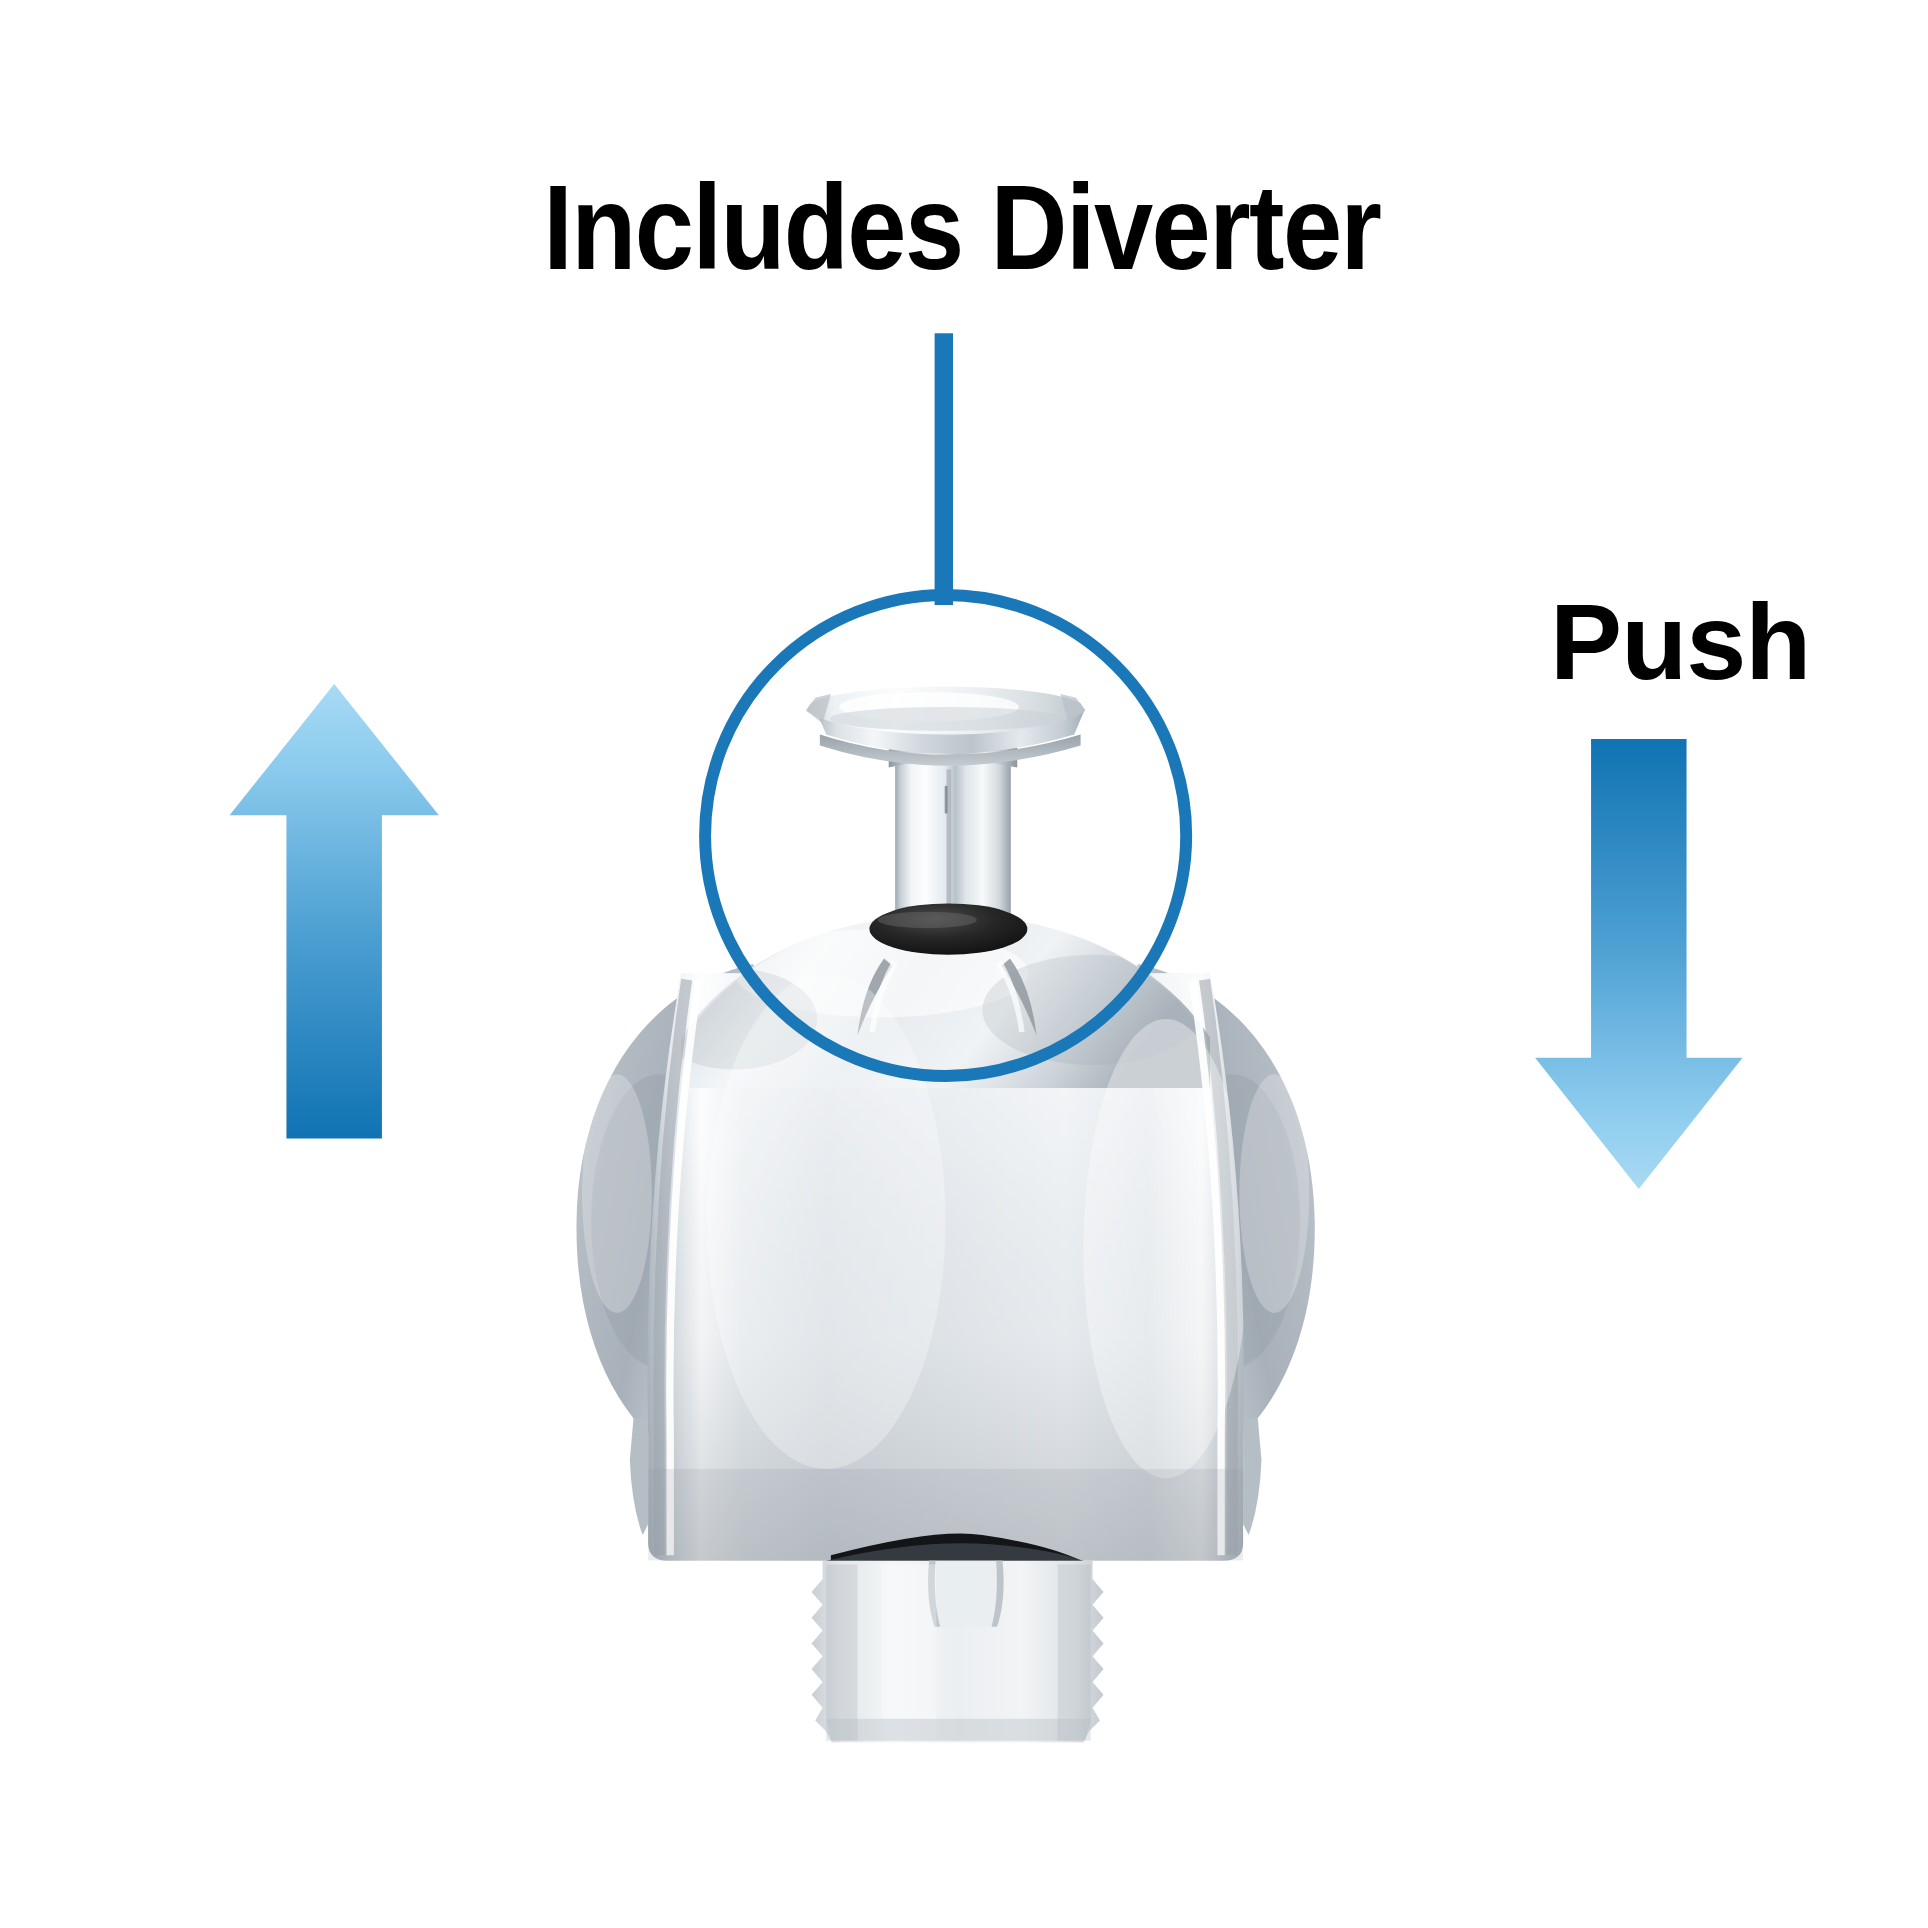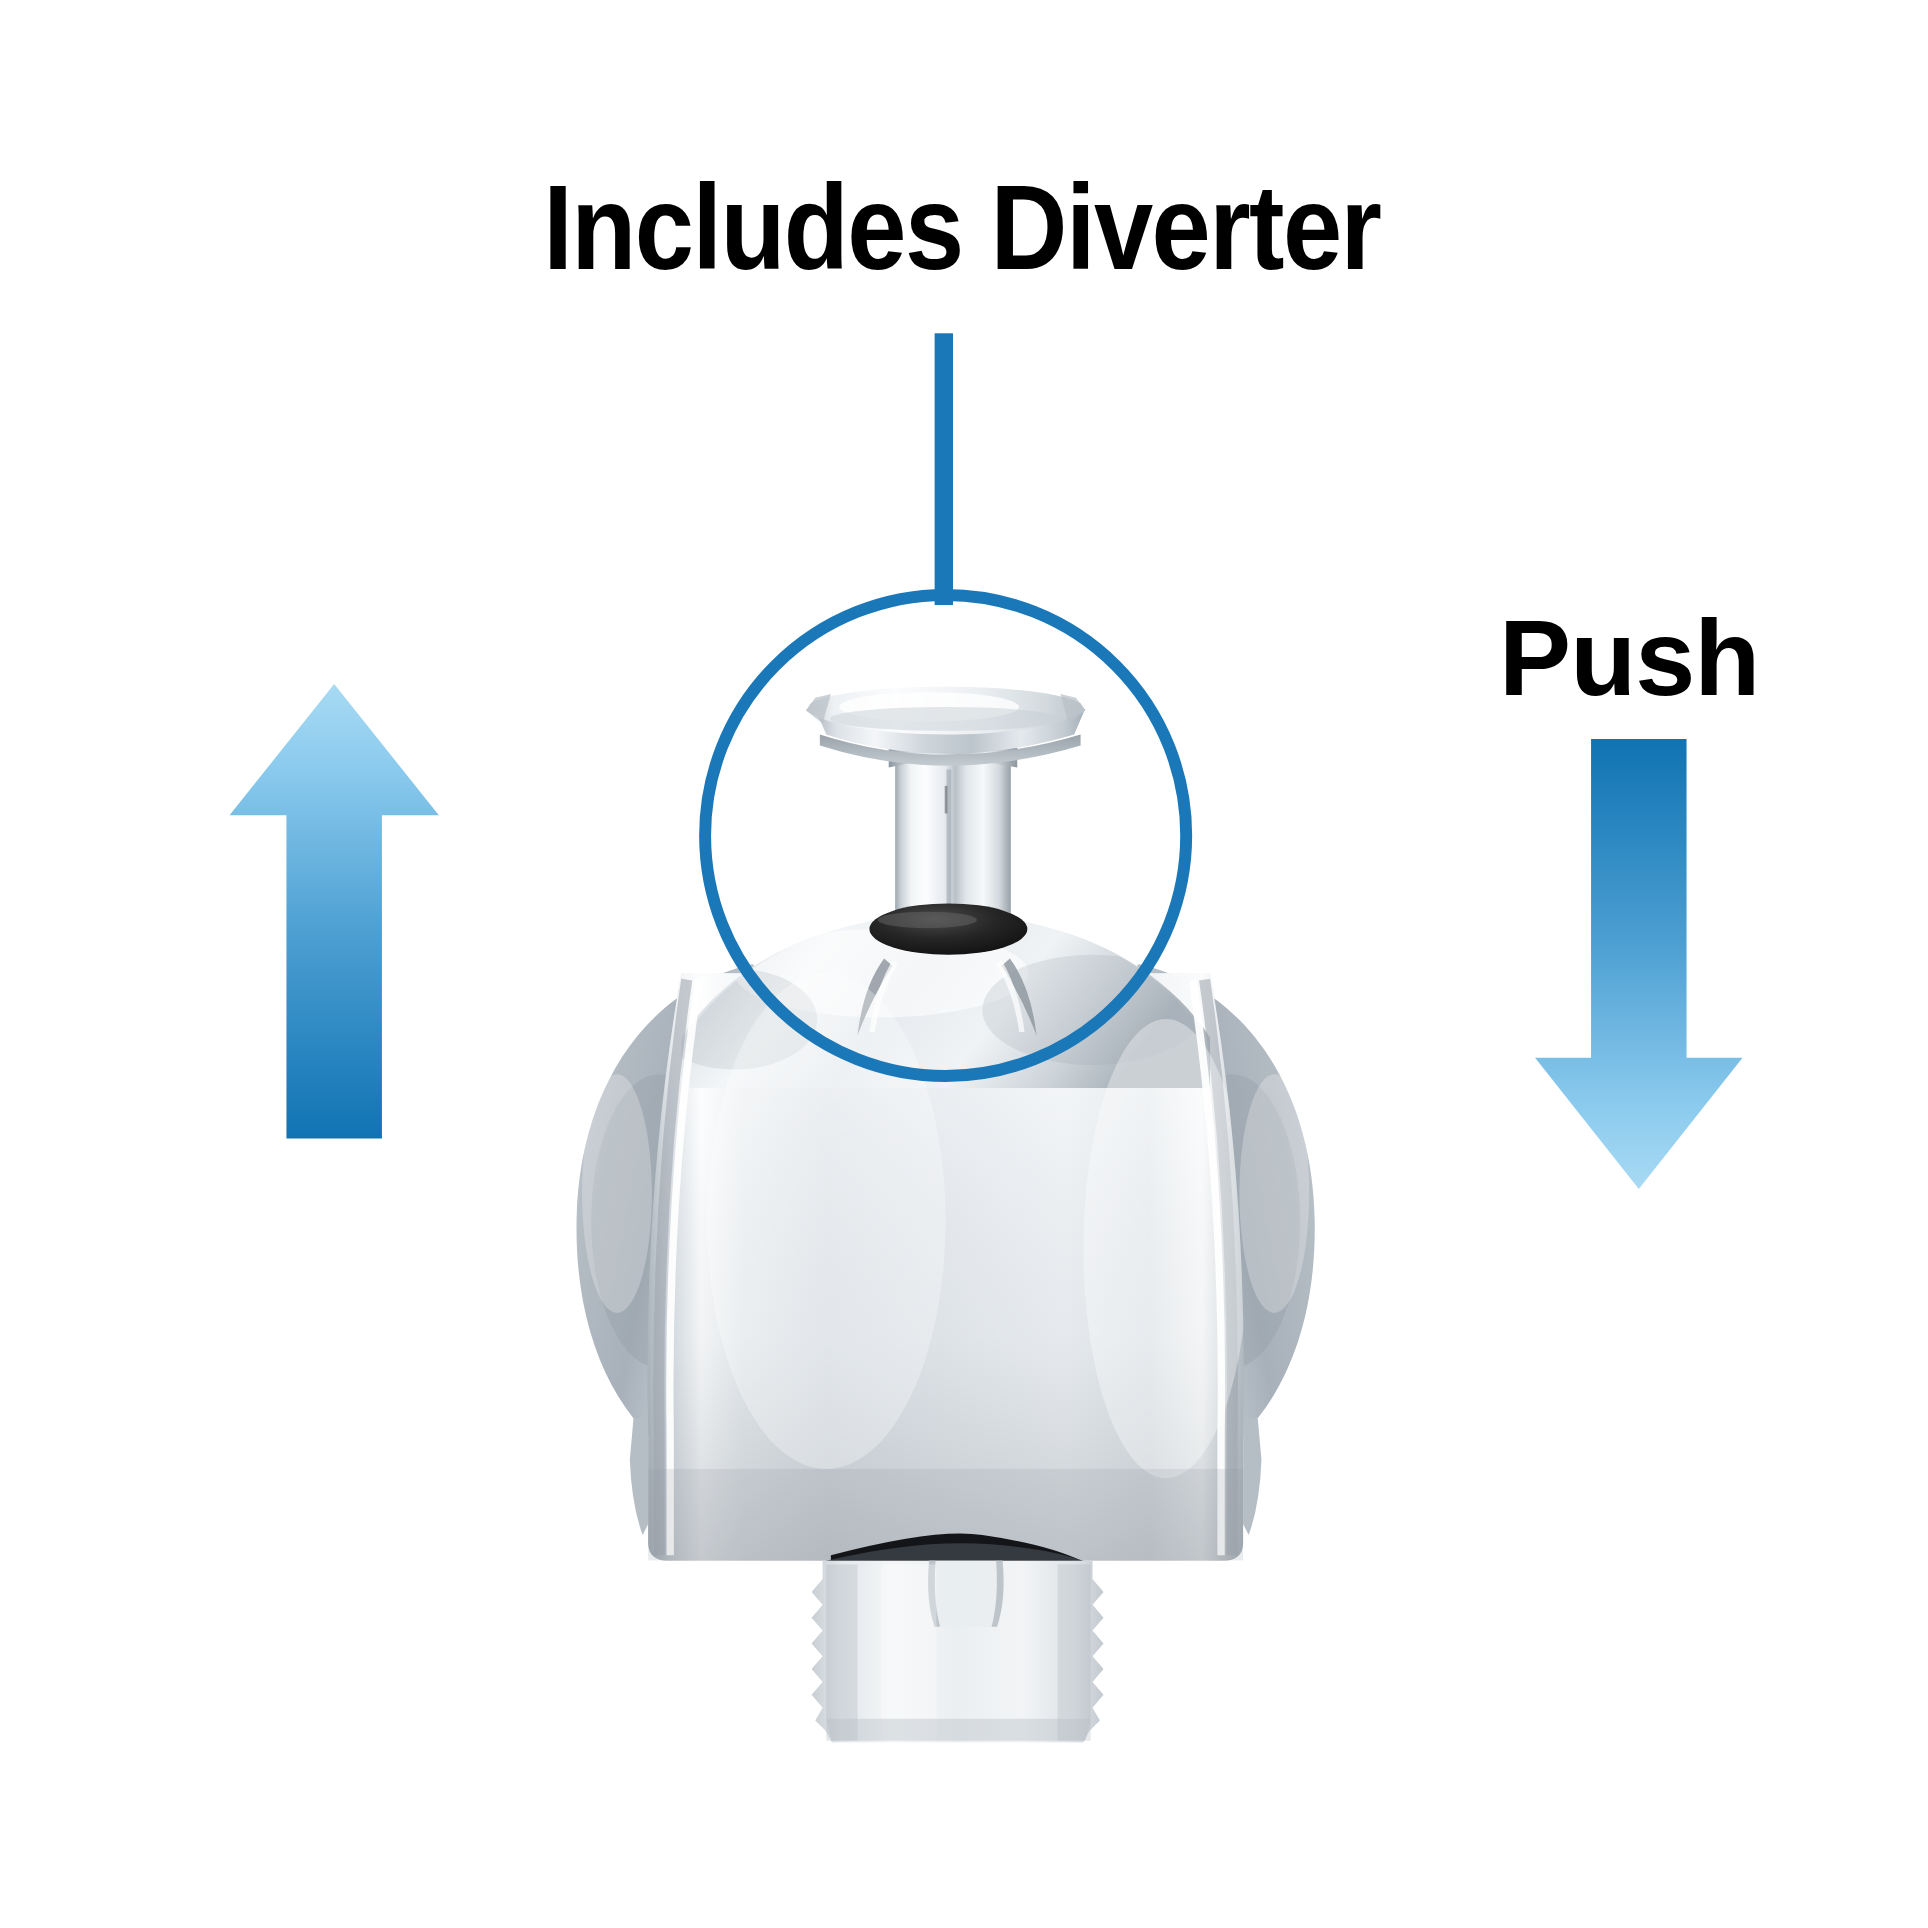--- a/index.html
+++ b/index.html
@@ -28,24 +28,23 @@
     letter-spacing:-1.8px;
     transform:scaleX(0.88);
     transform-origin:946px 50%;
   }
   #pull-label{
     left:264px;top:1221px;
     font-size:108px;
     letter-spacing:-0.9px;
   }
   #push-label{
-    left:1499px;top:588px;
+    left:1550px;top:588px;
     font-size:108px;
     letter-spacing:-0.9px;
-    margin-top:16px;
   }
 </style>
 </head>
 <body>
 
 <div id="stage">
 
   <svg id="art" viewBox="0 0 2100 2100" xmlns="http://www.w3.org/2000/svg">
     <defs>
 

